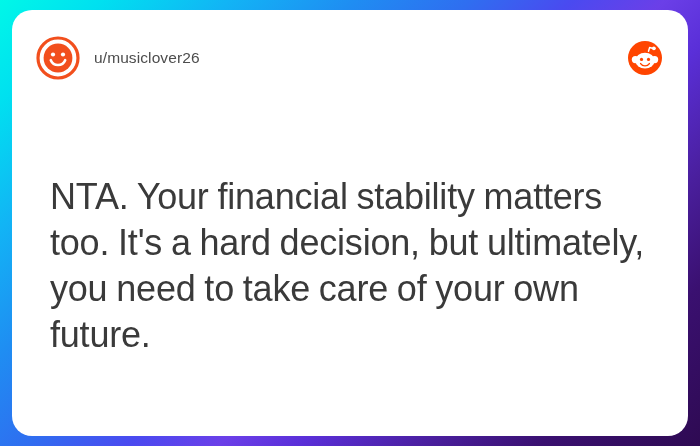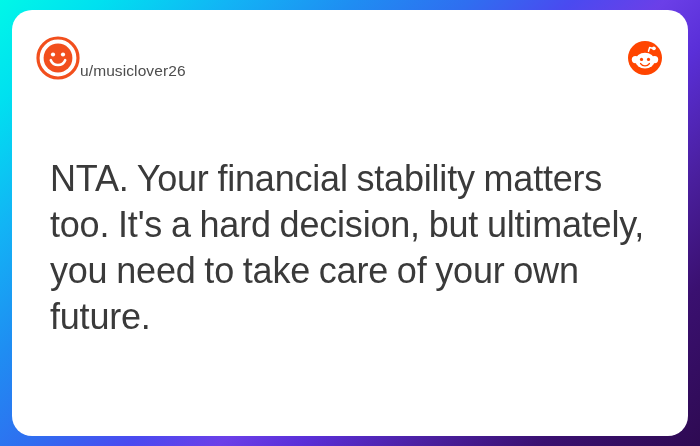--- a/index.html
+++ b/index.html
@@ -45,21 +45,22 @@
     top: 0;
     width: 100%;
     height: 96px;
     display: flex;
     align-items: center;
     padding: 0 22px 0 24px;
   }
 
   #user-block {
     display: flex;
-    align-items: flex-end;
+    align-items: center;
+    gap: 14px;
     flex: 1 1 auto;
     min-width: 0;
   }
 
   #avatar-icon {
     flex: 0 0 auto;
     width: 44px;
     height: 44px;
     display: block;
   }
@@ -76,21 +77,21 @@
     width: 34px;
     height: 34px;
     display: block;
     margin-right: 4px;
   }
 
   
   #quote-text {
     position: absolute;
     left: 38px;
-    top: 146px;
+    top: 164px;
     width: 616px;
     font-size: 36px;
     line-height: 46px;
     color: #3a3a3a;
     letter-spacing: -0.2px;
     word-spacing: -1px;
     font-weight: 400;
   }
 </style>
 </head>

